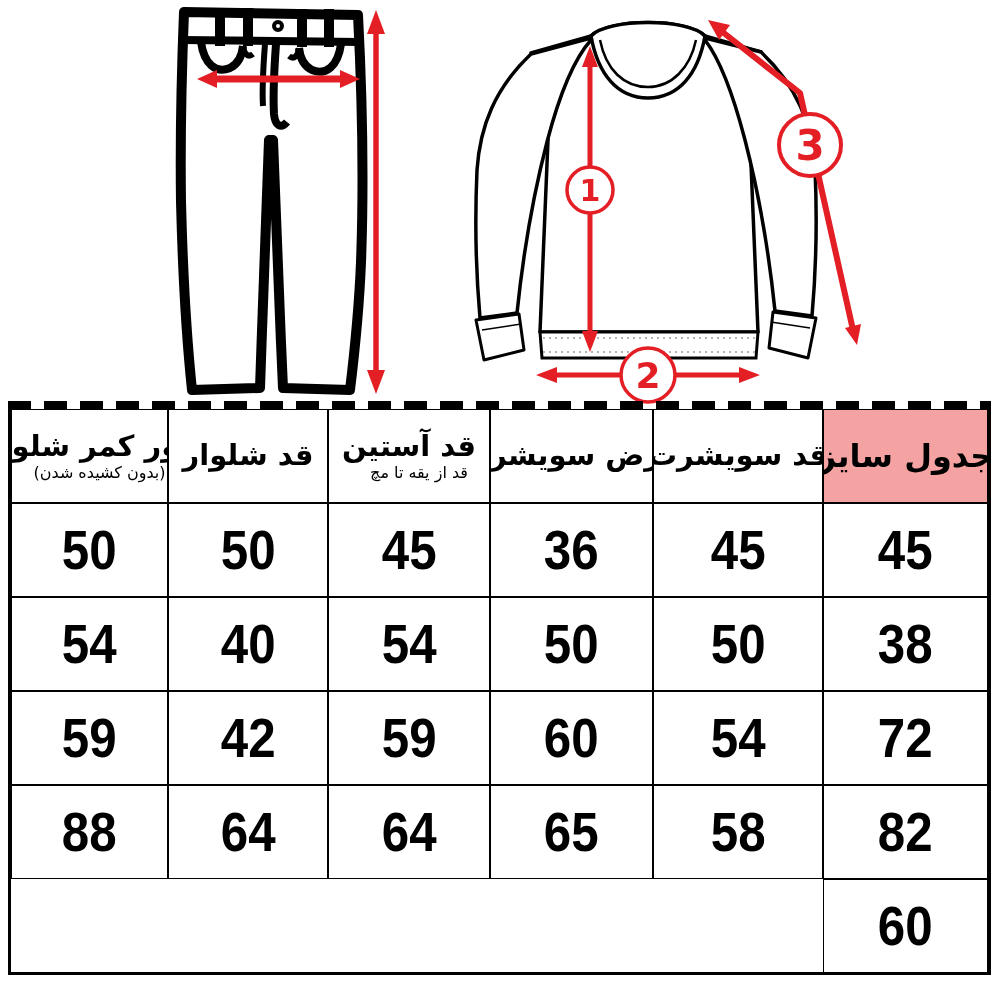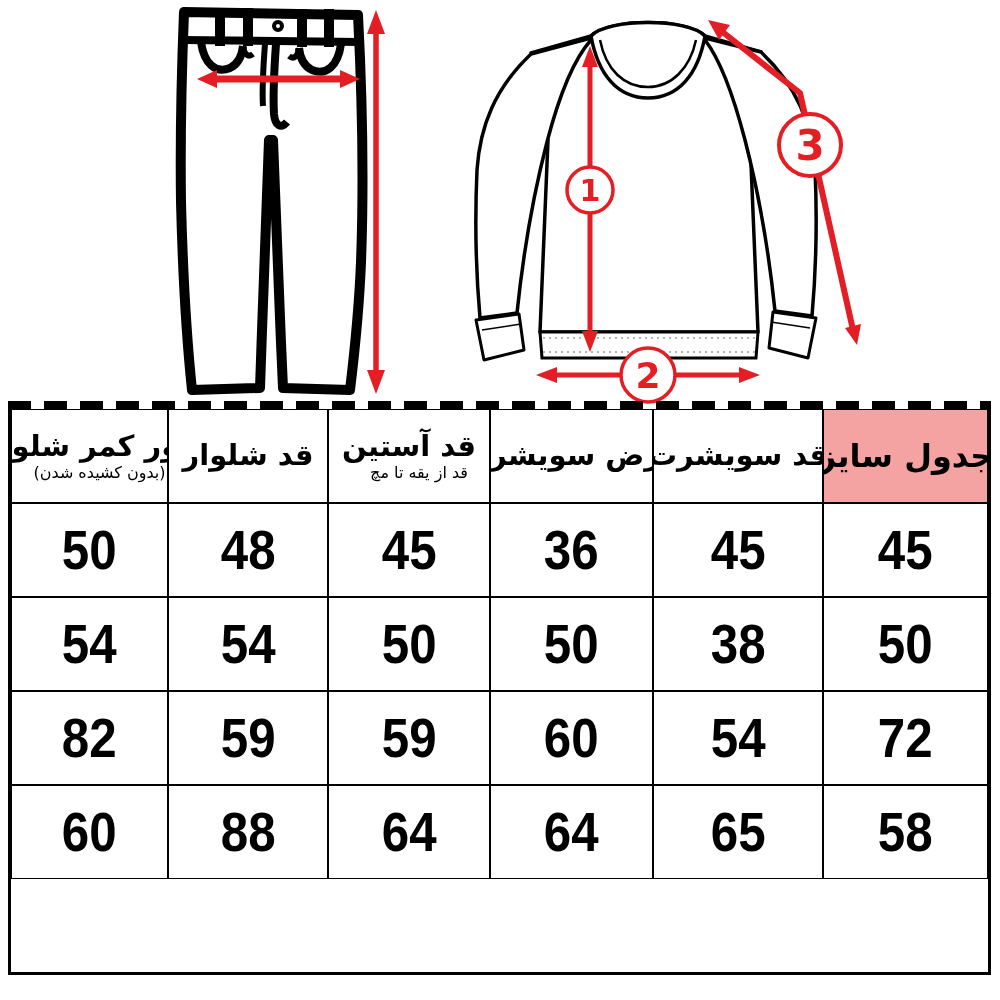--- a/index.html
+++ b/index.html
@@ -180,23 +180,20 @@
       </div>
     <div class="cell dcell">
         <span class="num">45</span>
       </div>
     <div class="cell dcell">
         <span class="num">36</span>
       </div>
     <div class="cell dcell">
         <span class="num">45</span>
       </div>
-    <div class="cell dcell">
-        <span class="num">48</span>
-      </div>
 
     <div class="cell dcell">
         <span class="num">50</span>
       </div>
     <div class="cell dcell">
         <span class="num">50</span>
       </div>
     <div class="cell dcell">
         <span class="num">38</span>
       </div>
@@ -204,34 +201,40 @@
         <span class="num">50</span>
       </div>
     <div class="cell dcell">
         <span class="num">50</span>
       </div>
 
     <div class="cell dcell">
         <span class="num">54</span>
       </div>
     <div class="cell dcell">
+        <span class="num">40</span>
+      </div>
+    <div class="cell dcell">
         <span class="num">54</span>
       </div>
     <div class="cell dcell">
         <span class="num">72</span>
       </div>
     <div class="cell dcell">
         <span class="num">54</span>
       </div>
 
     <div class="cell dcell">
         <span class="num">60</span>
       </div>
     <div class="cell dcell">
         <span class="num">59</span>
+      </div>
+    <div class="cell dcell">
+        <span class="num">42</span>
       </div>
     <div class="cell dcell">
         <span class="num">59</span>
       </div>
     <div class="cell dcell">
         <span class="num">82</span>
       </div>
     <div class="cell dcell">
         <span class="num">58</span>
       </div>

